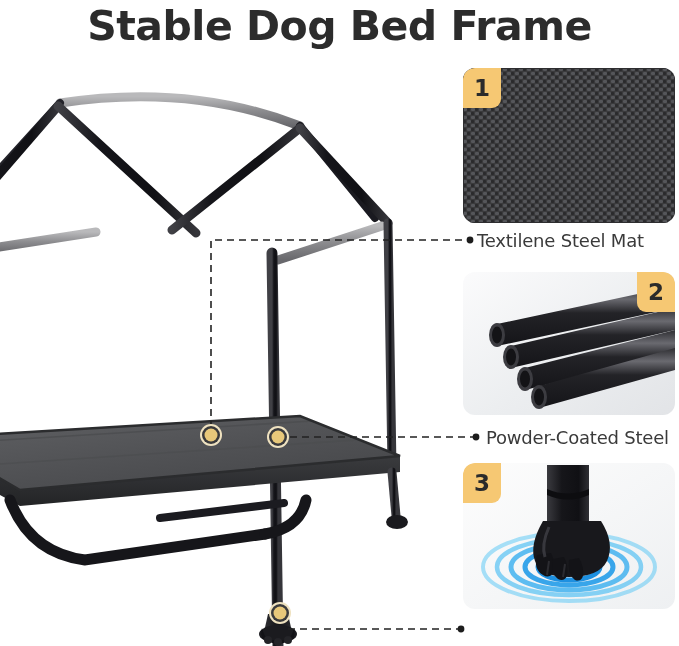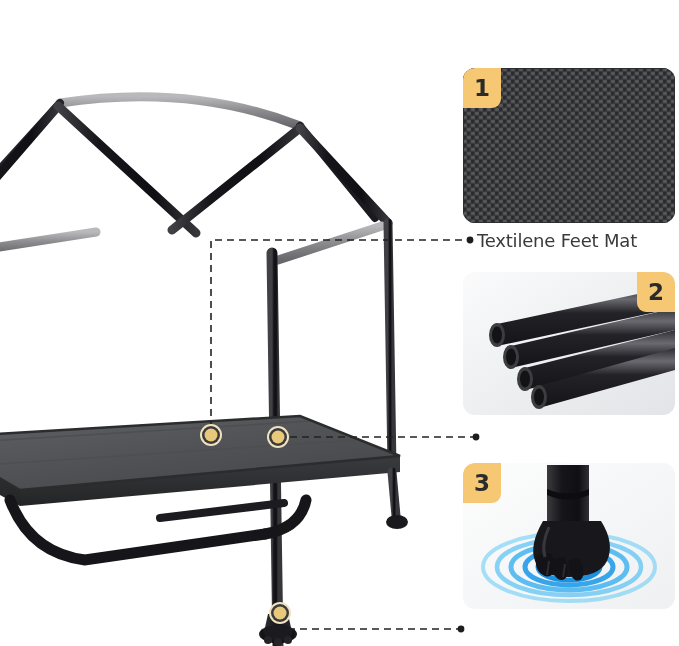--- a/index.html
+++ b/index.html
@@ -69,20 +69,21 @@
   #label3 { left: 470px; top: 619px; }
 
   
   #leaders { position: absolute; inset: 0; width: 679px; height: 646px; pointer-events: none; }
 </style>
 </head>
 <body>
 
 <div id="stage">
 
+  <div class="title">Stable Dog Bed Frame</div>
 
   <svg id="product" viewBox="0 0 455 598">
     <defs>
       <linearGradient id="poleG" x1="0" y1="0" x2="1" y2="0">
         <stop offset="0%" stop-color="#404045"></stop>
         <stop offset="30%" stop-color="#15151a"></stop>
         <stop offset="70%" stop-color="#101014"></stop>
         <stop offset="100%" stop-color="#35353a"></stop>
       </linearGradient>
       <linearGradient id="grayBarG" x1="0" y1="0" x2="0" y2="1">
@@ -299,15 +300,16 @@
       <circle cx="278" cy="437" r="9" fill="#3a3a3c"></circle>
       <circle cx="278" cy="437" r="6.5" fill="#e8c87a"></circle>
     </g>
     <g>
       <circle cx="280" cy="613" r="11" fill="#efe2c0"></circle>
       <circle cx="280" cy="613" r="9" fill="#3a3a3c"></circle>
       <circle cx="280" cy="613" r="6.5" fill="#e8c87a"></circle>
     </g>
   </svg>
 
-  <div class="leader-label" id="label1">Textilene Feet Mat</div>
+  <div class="leader-label" id="label1">Textilene Steel Mat</div>
+  <div class="leader-label" id="label2">Powder-Coated Steel</div>
 
 </div>
 
 </body></html>

